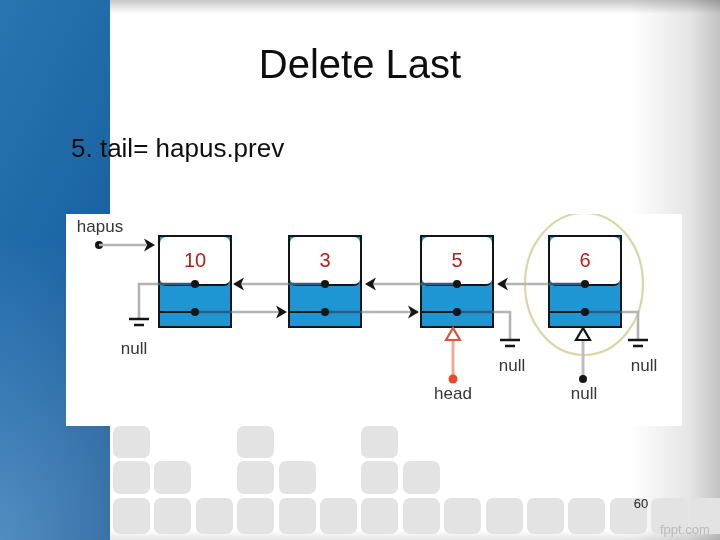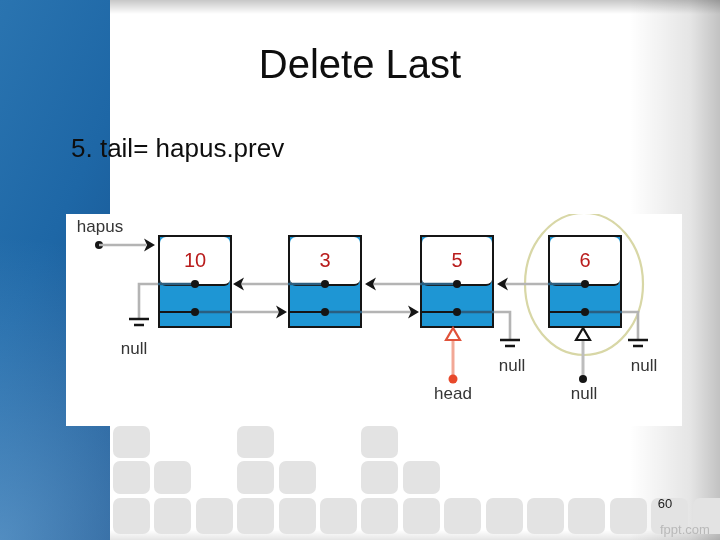--- a/index.html
+++ b/index.html
@@ -42,21 +42,21 @@
     display:flex;align-items:center;justify-content:center;
     font-size:20px;color:#b91c1c;border-radius:6px;
   }
   .cell.prev{height:27px;border-bottom:2px solid #151515;}
   .cell.next{flex:1;}
   .wires{position:absolute;left:0;top:0;z-index:5;pointer-events:none;}
   .lbl{
     position:absolute;z-index:6;color:#353535;font-size:17px;text-align:center;
   }
   .pagenum{
-    position:absolute;left:650px;top:496px;width:30px;text-align:center;
+    position:absolute;left:626px;top:496px;width:30px;text-align:center;
     font-size:13px;color:#222;z-index:9;
   }
   .watermark{
     position:absolute;left:660px;top:522px;font-size:13px;color:#b9b9b9;z-index:9;text-align:right;
   }
   .squares{position:absolute;left:0;top:0;width:720px;height:540px;z-index:1;}
   .sq{position:absolute;background:#e3e3e3;border-radius:7px;}
 </style>
 </head>
 <body>

